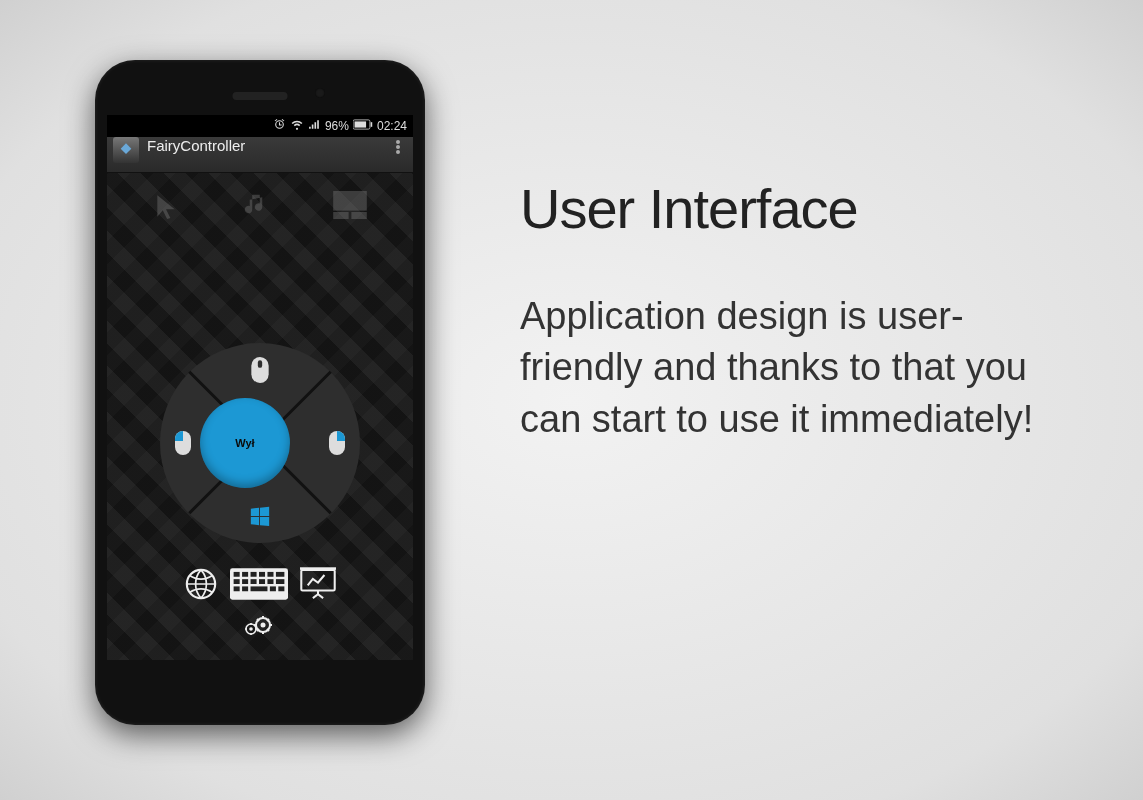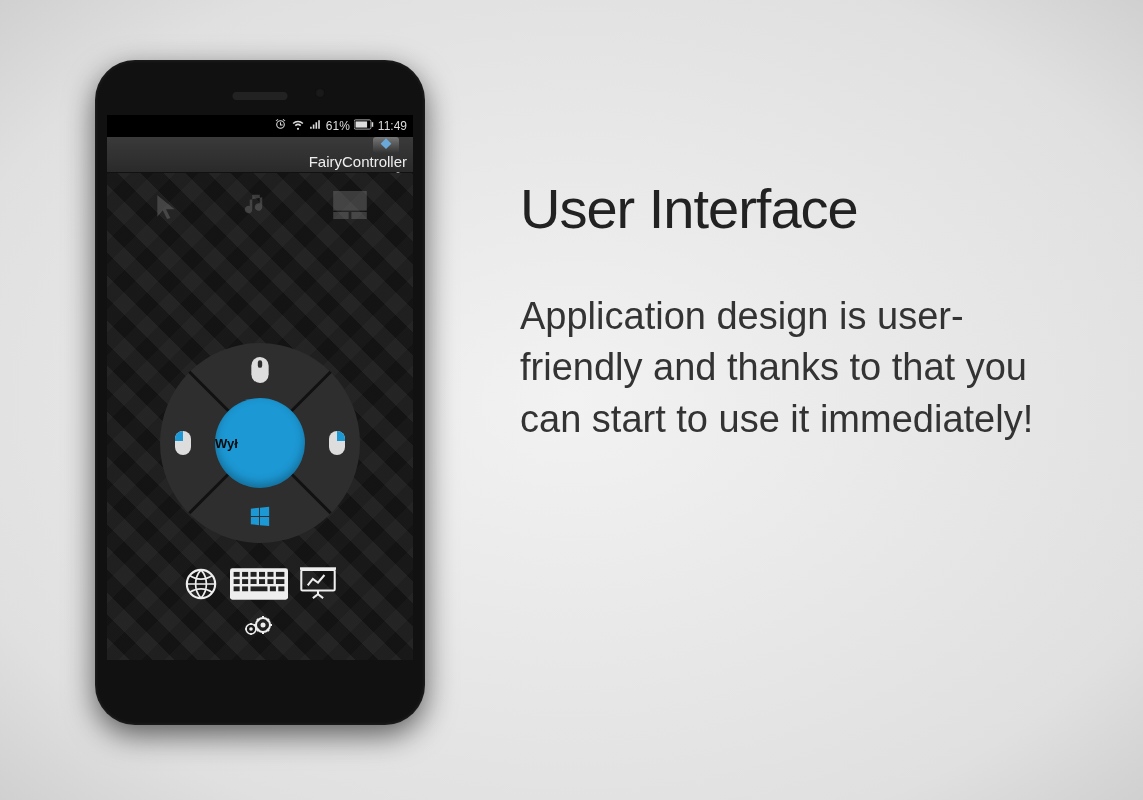--- a/index.html
+++ b/index.html
@@ -34,22 +34,22 @@
     position:relative;
   }
   .statusbar {
     height:22px; background:#000; color:#ddd;
     display:flex; justify-content:flex-end; align-items:center;
     font-size:12px; padding-right:6px; gap:4px;
   }
   .statusbar svg { fill:#ddd; }
   .appbar {
     height:36px; background:linear-gradient(#3a3a3a,#2a2a2a);
-    display:flex; align-items:flex-end; color:#eee; font-size:15px;
-    padding:0 6px; border-bottom:1px solid #111;flex-direction:column;
+    display:flex; align-items:flex-start; color:#eee; font-size:15px;
+    padding:0 6px; border-bottom:1px solid #111;
   }
   .appbar .appicon {
     width:26px; height:26px; background:linear-gradient(#777,#333);
     margin-right:8px; border-radius:3px;
     display:flex; align-items:center; justify-content:center;
   }
   .appbar .menu {
     margin-left:auto; width:18px; height:20px;
     display:flex; flex-direction:column; justify-content:space-around;
     padding:2px 6px;
@@ -70,24 +70,24 @@
   .top-icons .ticon { opacity:0.35; }
   .wheel {
     position:absolute; top:170px; left:50%; transform:translateX(-50%);
     width:200px; height:200px;
   }
   .wheel-ring {
     position:absolute; width:200px; height:200px; border-radius:50%;
     background:#2e2e2e;
   }
   .wheel-center {
-    position:absolute; top:55px; left:55px; width:90px; height:90px;
+    position:absolute; top:55px; left:40px; width:90px; height:90px;
     background:#1c98d4; border-radius:50%;
-    display:flex; align-items:center; justify-content:flex-start;
-    color:#0a0a0a; font-size:13px; font-weight:600;
+    display:flex; align-items:center; justify-content:center;
+    color:#0a0a0a; font-size:11px; font-weight:600;
     box-shadow: inset 0 -4px 10px rgba(0,0,0,0.3);
   }
   .wheel-sep {
     position:absolute; background:#111;
   }
   .sep1 { width:200px; height:3px; top:98px; left:0; transform:rotate(45deg);}
   .sep2 { width:200px; height:3px; top:98px; left:0; transform:rotate(-45deg);}
   .seg-icon { position:absolute; }
   .bottom-icons {
     position:absolute; bottom:55px; left:0; right:0;
@@ -121,29 +121,29 @@
       <span>
         <svg width="14" height="13" viewBox="0 0 24 24">
             <path d="M12 18a2 2 0 102 2 2 2 0 00-2-2zm-6-5a9 9 0 0112 0l-2 2a6 6 0 00-8 0zm-4-4a15 15 0 0120 0l-2 2a12 12 0 00-16 0z"></path>
           </svg>
       </span>
       <span>
         <svg width="13" height="13" viewBox="0 0 24 24">
             <path d="M2 20h3v-4H2zm5 0h3v-8H7zm5 0h3V8h-3zm5 0h3V4h-3z"></path>
           </svg>
       </span>
-      <span>61%</span>
+      <span>96%</span>
       <span>
         <svg width="20" height="11" viewBox="0 0 26 12">
             <rect x="0" y="0" width="22" height="12" rx="2" fill="none" stroke="#ddd"></rect>
             <rect x="2" y="2" width="15" height="8" fill="#ddd"></rect>
             <rect x="23" y="3" width="2" height="6" fill="#ddd"></rect>
           </svg>
       </span>
-      <span>11:49</span>
+      <span>02:24</span>
     </div>
 
     <div class="appbar">
       <div class="appicon">
         <svg width="16" height="16" viewBox="0 0 24 24" fill="#6aa8d8">
             <path d="M12 2l8 8-8 8-8-8z"></path>
           </svg>
       </div>
       <span>FairyController</span>
       <div class="menu">

